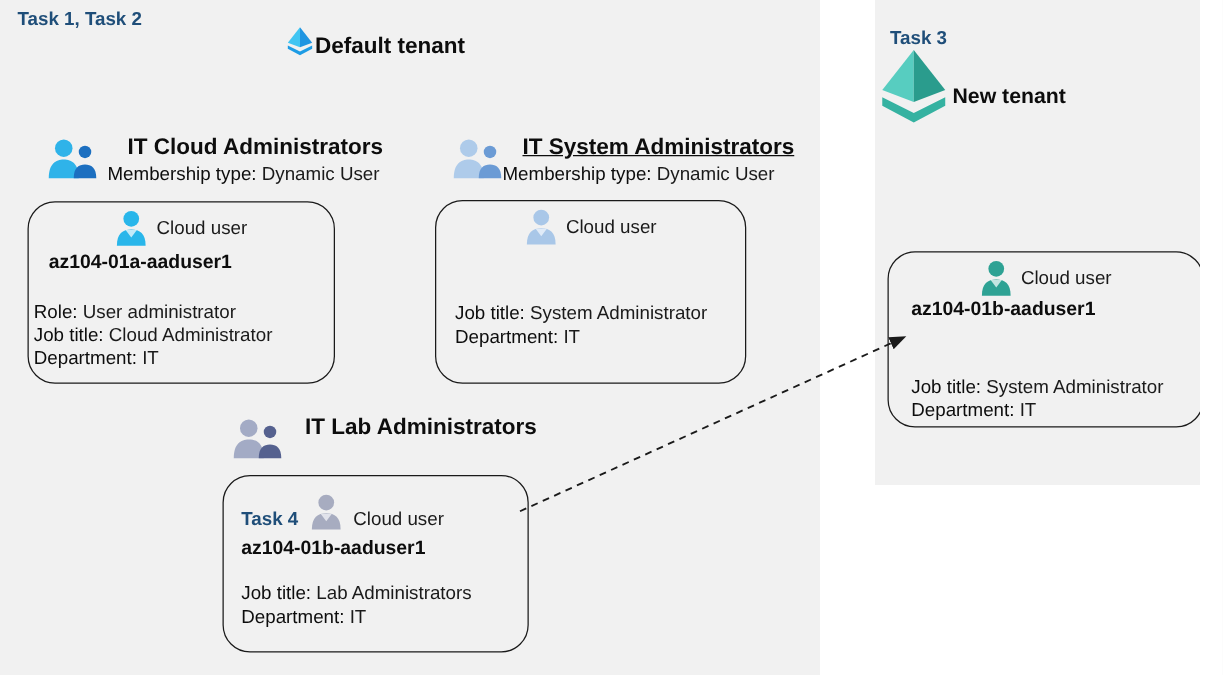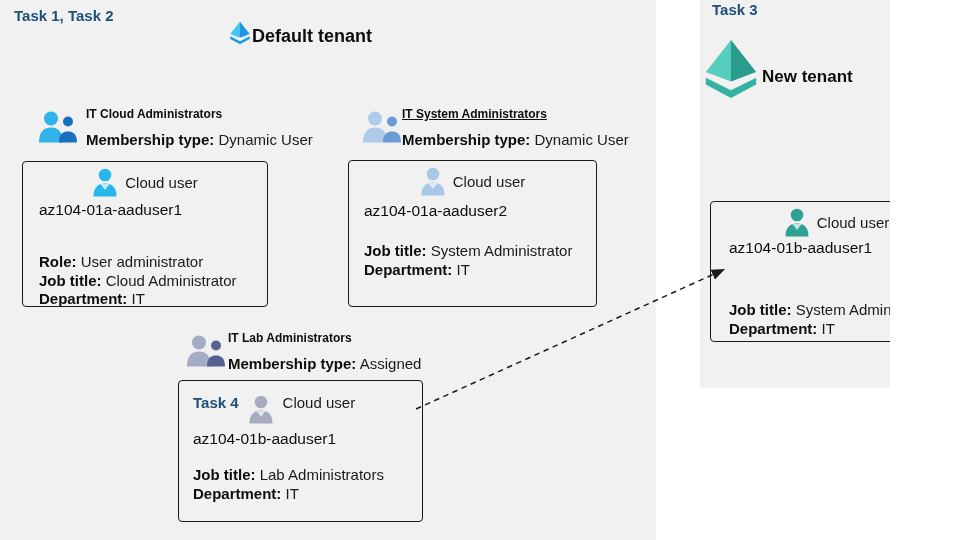--- a/index.html
+++ b/index.html
@@ -1,55 +1,55 @@
 <!DOCTYPE html>
 <html><head>
 <meta charset="utf-8">
 <style>
   html,body{margin:0;padding:0;background:#ffffff;}
   .stage{
-    position:relative;width:890px;height:540px;background:#ffffff;overflow:hidden;
+    position:relative;width:960px;height:540px;background:#ffffff;overflow:hidden;
     font-family:"Liberation Sans", sans-serif;color:#1a1a1a;
   }
   .panel{position:absolute;background:#F1F1F1;}
   .panel-left{left:0;top:0;width:656px;height:540px;}
   .panel-right{left:700px;top:0;width:278px;height:388px;}
 
   .task-label{position:absolute;font-size:15px;font-weight:bold;color:#1F4E79;white-space:nowrap;}
   #task12{left:14px;top:7px;}
-  #task3{left:712px;top:1px;}
+  #task3{left:712px;top:22px;}
 
   .tenant-col{position:absolute;display:flex;flex-direction:row;align-items:center;}
   #tenant-blue{left:228px;top:2px;width:144px;}
   #tenant-teal{left:700px;top:37px;width:256px;}
   .tenant-name{font-size:18px;font-weight:bold;margin-top:6px;white-space:nowrap;color:#0d0d0d;}
   .tenant-name2{font-size:17px;font-weight:bold;line-height:28px;white-space:nowrap;color:#0d0d0d;text-align:center;margin-top:16px;}
 
-  .group-title{position:absolute;font-size:12px;font-weight:bold;white-space:nowrap;color:#0d0d0d;}
+  .group-title{position:absolute;font-size:18px;font-weight:bold;white-space:nowrap;color:#0d0d0d;margin-left:16px;}
   .group-mem{position:absolute;font-size:15px;white-space:nowrap;}
   .group-icon{position:absolute;width:40px;height:35px;}
   #g1-icon{left:38px;top:109px;} #g1-title{left:86px;top:107px;} #g1-mem{left:86px;top:131px;}
   #g2-icon{left:362px;top:109px;} #g2-title{left:402px;top:107px;text-decoration:underline;} #g2-mem{left:402px;top:131px;}
   #g3-icon{left:186px;top:333px;} #g3-title{left:228px;top:331px;} #g3-mem{left:228px;top:355px;}
 
-  .card{position:absolute;border:1.6px solid #1a1a1a;border-radius:4px;box-sizing:border-box;}
+  .card{position:absolute;border:1.6px solid #1a1a1a;border-radius:22px;box-sizing:border-box;}
   #card1{left:22px;top:161px;width:246px;height:146px;}
   #card2{left:348px;top:160px;width:249px;height:147px;}
   #card3{left:178px;top:380px;width:245px;height:142px;}
   #card4{left:710px;top:201px;width:253px;height:141px;}
 
   .card-head{display:flex;align-items:center;justify-content:center;gap:7px;margin-top:5px;font-size:15px;}
-  .card-head-left{display:flex;align-items:flex-start;gap:9px;margin-top:13px;padding-left:14px;font-size:15px;}
+  .card-head-left{display:flex;align-items:flex-end;gap:9px;margin-top:13px;padding-left:14px;font-size:15px;}
   .user-icon{width:26px;height:30px;flex:0 0 auto;}
-  .uname{position:absolute;font-size:15.5px;font-weight:normal;white-space:nowrap;color:#0d0d0d;text-align:right;}
+  .uname{position:absolute;font-size:15.5px;font-weight:bold;white-space:nowrap;color:#0d0d0d;text-align:right;}
   .fields{position:absolute;font-size:15px;line-height:18.5px;white-space:nowrap;}
-  .b{font-weight:bold;color:#0d0d0d;}
+  .b{font-weight:normal;color:#0d0d0d;}
   .task-inline{font-size:15px;font-weight:bold;color:#1F4E79;white-space:nowrap;}
 
-  #card1 .uname{left:16px;top:39px;} #card1 .fields{left:16px;top:79px;margin-top:12px;}
+  #card1 .uname{left:16px;top:39px;} #card1 .fields{left:4px;top:79px;}
   #card2 .uname{left:15px;top:41px;} #card2 .fields{left:15px;top:81px;}
   #card3 .uname{left:14px;top:49px;} #card3 .fields{left:14px;top:85px;}
   #card4 .uname{left:18px;top:37px;} #card4 .fields{left:18px;top:99px;}
 
   .arrow-overlay{position:absolute;left:0;top:0;pointer-events:none;}
 </style>
 </head>
 <body>
 
 <div class="stage">
@@ -118,24 +118,20 @@
     <span>Dynamic User</span>
   </div>
 
   <svg class="group-icon" id="g3-icon" viewBox="0 0 40 34">
     <circle cx="13" cy="9" r="7" fill="#A3ABC5"></circle>
     <path d="M1,33 C1,21.5 6.5,18 13,18 C19.5,18 25,21.5 25,33 Z" fill="#A3ABC5"></path>
     <circle cx="30" cy="12" r="5" fill="#55618F"></circle>
     <path d="M21,33 C21,24.5 25,22 30,22 C35,22 39,24.5 39,33 Z" fill="#55618F"></path>
   </svg>
   <div class="group-title" id="g3-title">IT Lab Administrators</div>
-  <div class="group-mem" id="g3-mem">
-    <span class="b">Membership type:</span>
-    <span>Assigned</span>
-  </div>
 
   <div class="card" id="card1">
     <div class="card-head">
       <svg class="user-icon" viewBox="0 0 26 30">
         <circle cx="13" cy="8" r="6.3" fill="#29B6EA"></circle>
         <path d="M1.5,29.5 C1.5,20 6.2,16.6 13,16.6 C19.8,16.6 24.5,20 24.5,29.5 Z" fill="#29B6EA"></path>
         <path d="M8.5,17 L13,23 L17.5,17 Z" fill="#e8f7fd" opacity="0.8"></path>
       </svg>
       <span>Cloud user</span>
     </div>
@@ -149,21 +145,20 @@
 
   <div class="card" id="card2">
     <div class="card-head">
       <svg class="user-icon" viewBox="0 0 26 30">
         <circle cx="13" cy="8" r="6.3" fill="#A9C7E8"></circle>
         <path d="M1.5,29.5 C1.5,20 6.2,16.6 13,16.6 C19.8,16.6 24.5,20 24.5,29.5 Z" fill="#A9C7E8"></path>
         <path d="M8.5,17 L13,23 L17.5,17 Z" fill="#eef4fb" opacity="0.8"></path>
       </svg>
       <span>Cloud user</span>
     </div>
-    <div class="uname">az104-01a-aaduser2</div>
     <div class="fields">
       <div><span class="b">Job title:</span> <span>System Administrator</span></div>
       <div><span class="b">Department:</span> <span>IT</span></div>
     </div>
   </div>
 
   <div class="card" id="card3">
     <div class="card-head-left">
       <span class="task-inline">Task 4</span>
       <svg class="user-icon" viewBox="0 0 26 30">

